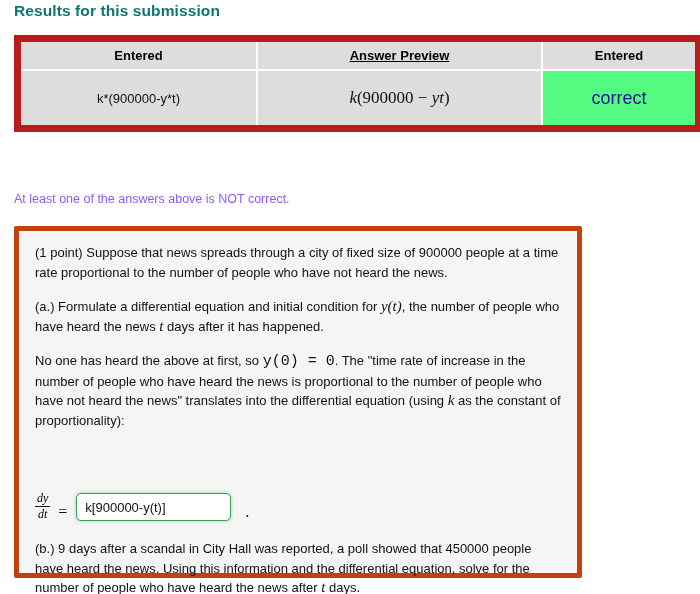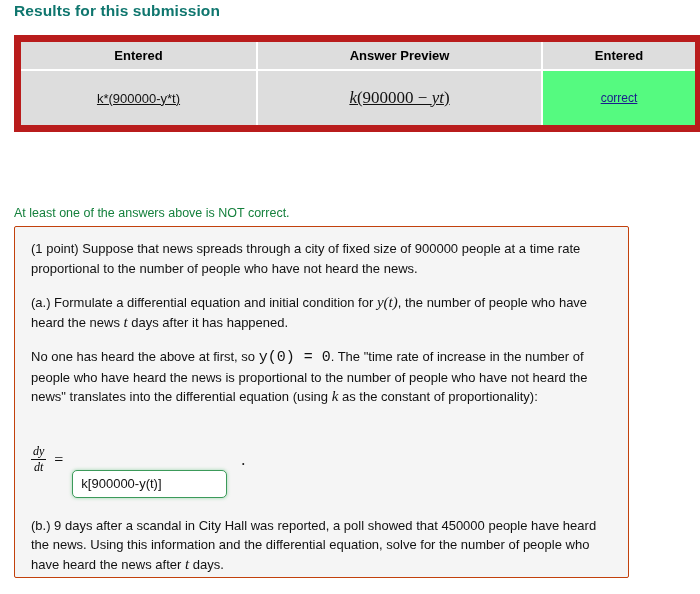--- a/index.html
+++ b/index.html
@@ -65,64 +65,63 @@
     border-bottom: none;
   }
   table.results th {
     height: 27px;
     font-size: 13px;
     font-weight: bold;
     color: #000000;
   }
   table.results td {
     height: 54px;
-    text-decoration: underline;
   }
   .col-entered { width: 235px; }
-  .col-preview { width: 283px; }
+  .col-preview { width: 283px; text-decoration: underline; }
   .col-result  { width: 152px; }
 
   .cell-entered {
     font-family: "Liberation Sans", sans-serif;
     font-size: 13px;
     color: #111111;
   }
   .cell-preview {
     font-family: "Liberation Serif", serif;
     font-size: 17px;
     color: #111111;
   }
   .cell-preview .it { font-style: italic; }
   .cell-result {
     font-family: "Liberation Sans", sans-serif;
-    font-size: 12px;
+    font-size: 18px;
     color: #1a1a8c;
   }
   td.res-correct   { background: #55fa80 !important; }
   td.res-incorrect { background: #e08a8e !important; }
 
   
   .warn-line {
     position: absolute;
     left: 14px;
-    top: 206px;
+    top: 192px;
     font-size: 12.5px;
-    color: #15803d;
+    color: #8b5cf6;
   }
 
   
   .problem-panel {
     position: absolute;
     left: 14px;
     top: 226px;
-    width: 615px;
+    width: 568px;
     height: 352px;
     box-sizing: border-box;
     background: #f5f5f5;
-    border: 1px solid #c2410c;
+    border: 5px solid #c2410c;
     border-radius: 2px;
     padding: 12px 16px 0 16px;
   }
   .para {
     font-size: 13px;
     line-height: 19.5px;
     color: #111111;
     margin: 0 0 15px 0;
   }
   .para:last-child { margin-bottom: 0; }
@@ -135,21 +134,21 @@
     font-style: italic;
     font-size: 15px;
   }
 
   
   .answer-row {
     display: flex;
     align-items: center;
     margin: 0 0 14px 0;
   }
-  .answer-row.row-a { margin-top: 2px; margin-bottom: 18px; }
+  .answer-row.row-a { margin-top: 2px; margin-bottom: 18px; align-items: flex-end; }
   .answer-row.row-b { margin-top: 16px; }
 
   .frac {
     display: inline-block;
     text-align: center;
     font-family: "Liberation Serif", serif;
     font-style: italic;
     font-size: 12px;
     line-height: 1.08;
     vertical-align: middle;

